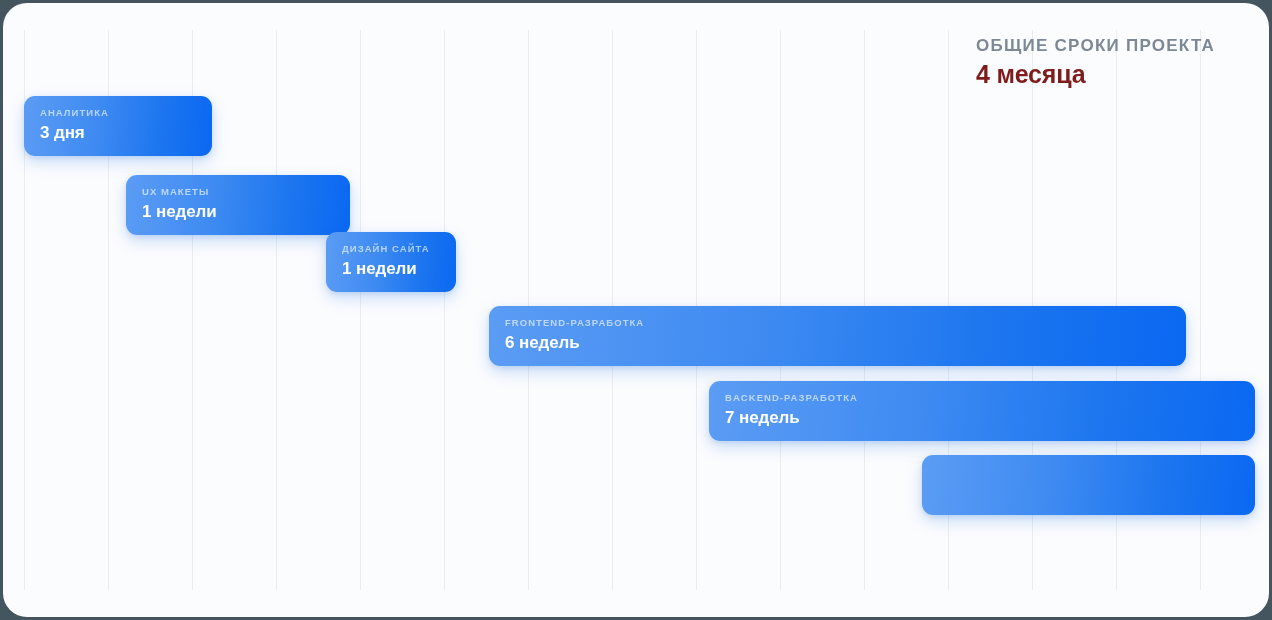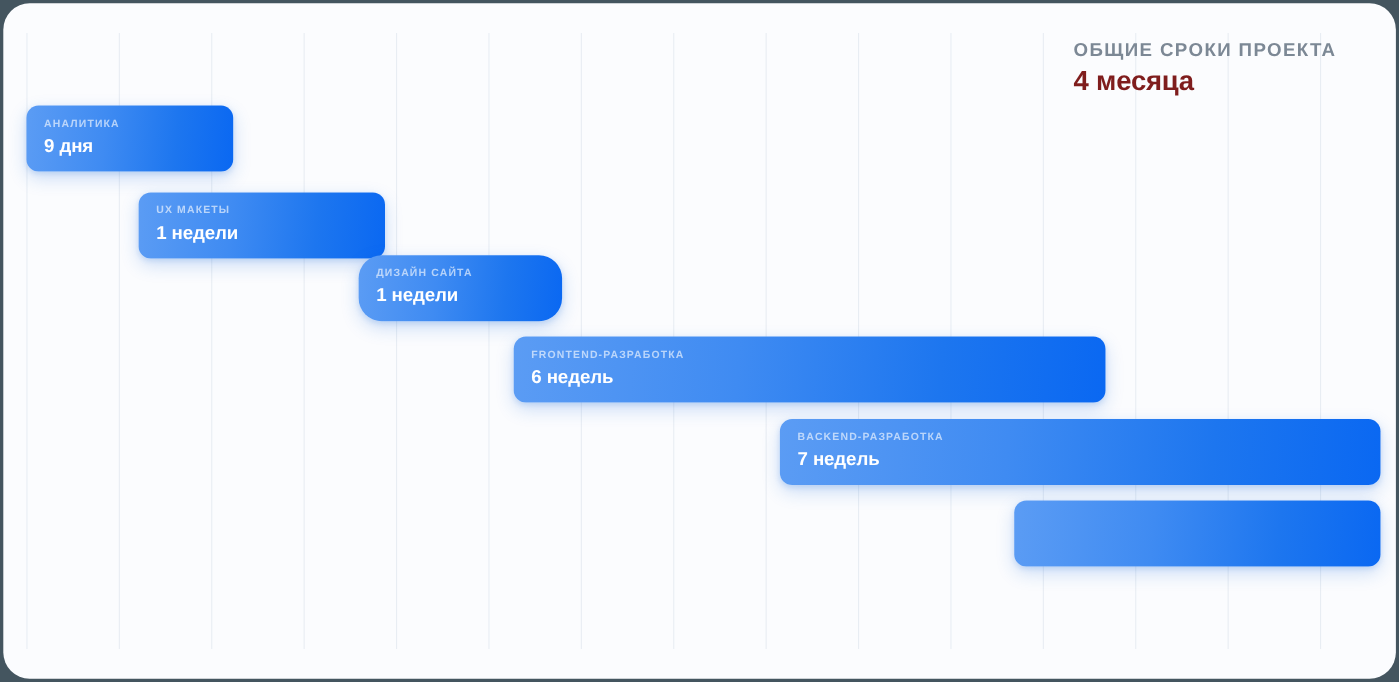--- a/index.html
+++ b/index.html
@@ -133,31 +133,31 @@
       </div>
 
     <div id="summary">
       <div id="summary-label">ОБЩИЕ СРОКИ ПРОЕКТА</div>
       <div id="summary-value">4 месяца</div>
     </div>
 
     <div id="bars">
         <div class="bar" style="left: 21px; top: 93px; width: 188px;">
           <span class="bar-label">АНАЛИТИКА</span>
-          <span class="bar-value">9 дня</span>
+          <span class="bar-value">3 дня</span>
         </div>
         <div class="bar" style="left: 123px; top: 172px; width: 224px;">
           <span class="bar-label">UX МАКЕТЫ</span>
           <span class="bar-value">1 недели</span>
         </div>
-        <div class="bar" style="left: 323px; top: 229px; width: 185px; border-radius: 21px;">
+        <div class="bar" style="left: 323px; top: 229px; width: 130px;">
           <span class="bar-label">ДИЗАЙН САЙТА</span>
           <span class="bar-value">1 недели</span>
         </div>
-        <div class="bar" style="left: 464px; top: 303px; width: 538px;">
+        <div class="bar" style="left: 486px; top: 303px; width: 697px;">
           <span class="bar-label">FRONTEND-РАЗРАБОТКА</span>
           <span class="bar-value">6 недель</span>
         </div>
         <div class="bar" style="left: 706px; top: 378px; width: 546px;">
           <span class="bar-label">BACKEND-РАЗРАБОТКА</span>
           <span class="bar-value">7 недель</span>
         </div>
         <div class="bar" style="left: 919px; top: 452px; width: 333px;">
         </div>
       </div>

